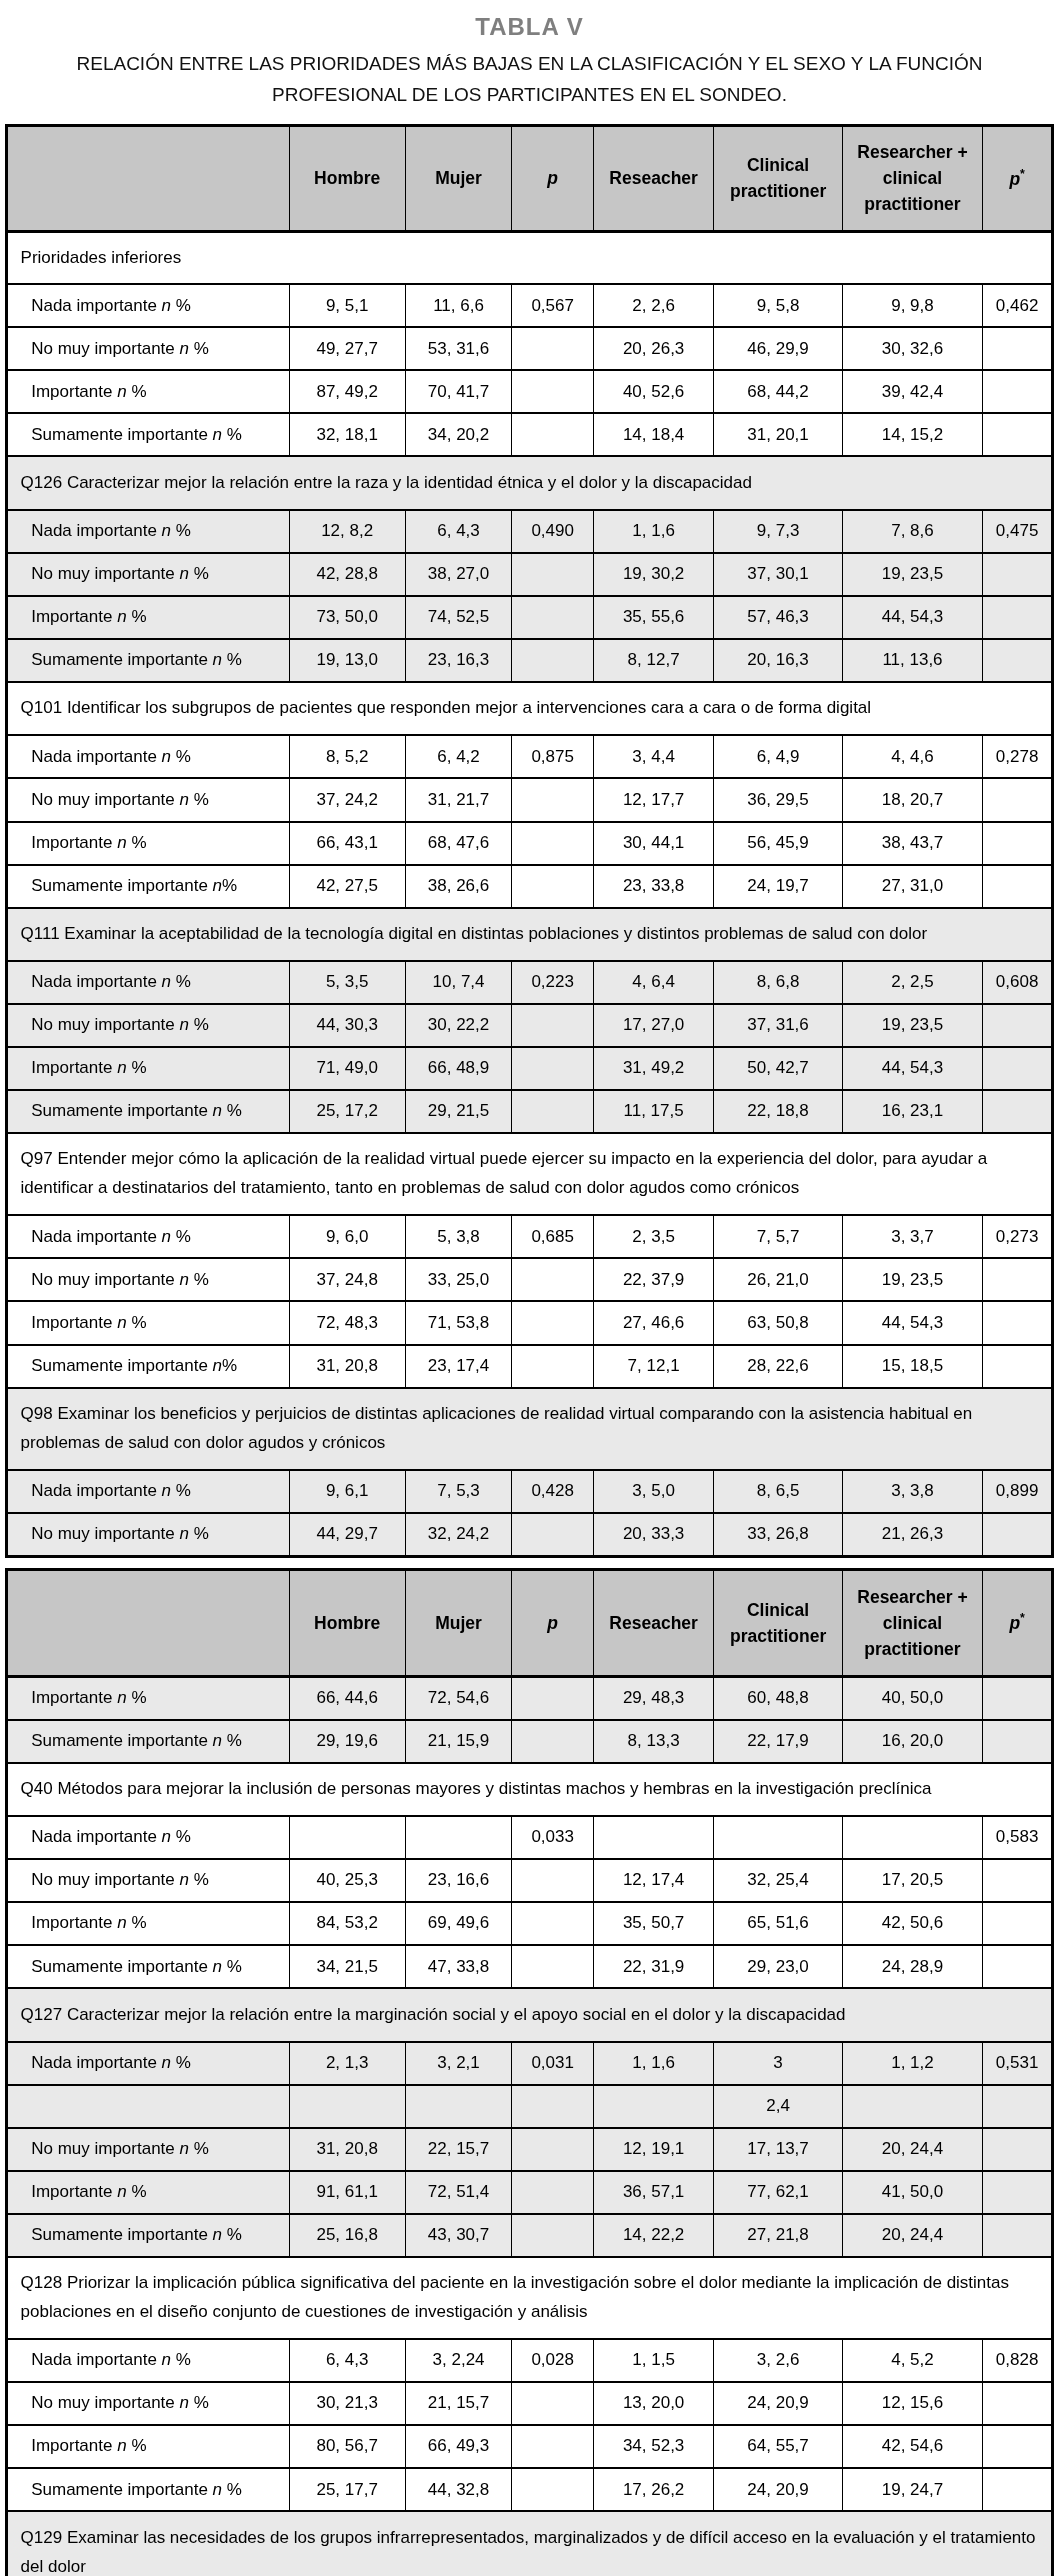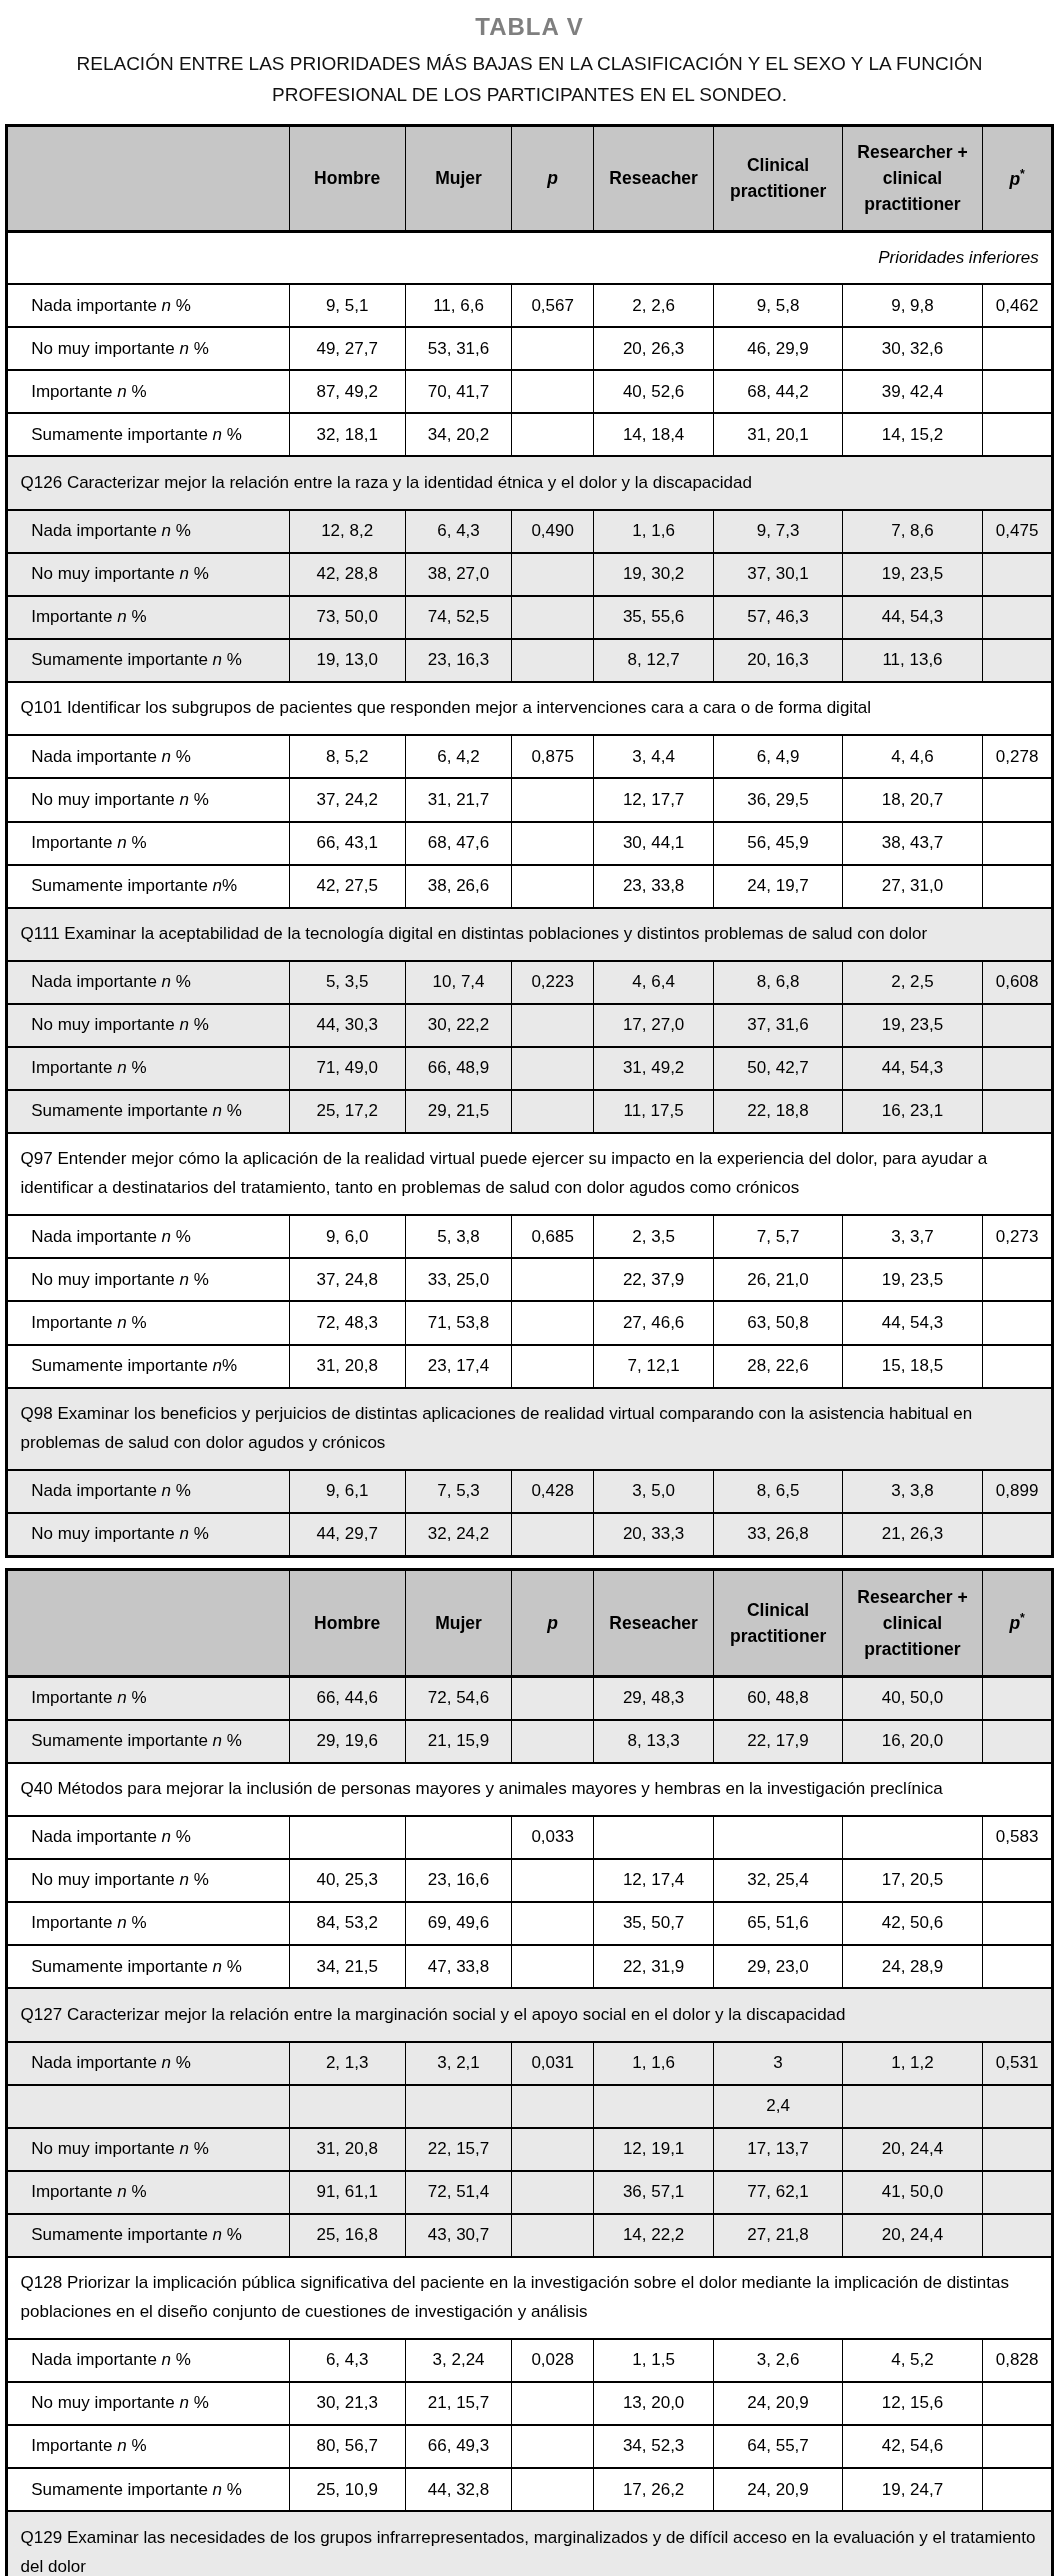--- a/index.html
+++ b/index.html
@@ -72,22 +72,21 @@
     text-align:left;
     padding-left:23px;
     padding-right:7.2px;
   }
   td.qcell{
     text-align:left;
     padding:11.3px 12.4px;
     line-height:1.7;
   }
   td.introcell{
-    text-align:right;
-    font-style:italic;
+    text-align:left;
     padding:12.4px 12.4px;
     line-height:1.5;
   }
   td.shaded{background:var(--band-bg);}
   i{font-style:italic;}
 </style>
 </head>
 <body>
 
 <div class="page">
@@ -395,21 +394,21 @@
           <td class="label shaded">Sumamente importante <i>n</i> %</td>
           <td class="shaded">29, 19,6</td>
           <td class="shaded">21, 15,9</td>
           <td class="shaded"></td>
           <td class="shaded">8, 13,3</td>
           <td class="shaded">22, 17,9</td>
           <td class="shaded">16, 20,0</td>
           <td class="shaded"></td>
         </tr>
         <tr>
-          <td colspan="8" class="qcell">Q40 Métodos para mejorar la inclusión de personas mayores y animales mayores y hembras en la investigación preclínica</td>
+          <td colspan="8" class="qcell">Q40 Métodos para mejorar la inclusión de personas mayores y distintas machos y hembras en la investigación preclínica</td>
         </tr>
         <tr>
           <td class="label">Nada importante <i>n</i> %</td>
           <td class=""></td>
           <td class=""></td>
           <td class="">0,033</td>
           <td class=""></td>
           <td class=""></td>
           <td class=""></td>
           <td class="">0,583</td>
@@ -525,21 +524,21 @@
           <td class="">80, 56,7</td>
           <td class="">66, 49,3</td>
           <td class=""></td>
           <td class="">34, 52,3</td>
           <td class="">64, 55,7</td>
           <td class="">42, 54,6</td>
           <td class=""></td>
         </tr>
         <tr>
           <td class="label">Sumamente importante <i>n</i> %</td>
-          <td class="">25, 10,9</td>
+          <td class="">25, 17,7</td>
           <td class="">44, 32,8</td>
           <td class=""></td>
           <td class="">17, 26,2</td>
           <td class="">24, 20,9</td>
           <td class="">19, 24,7</td>
           <td class=""></td>
         </tr>
         <tr>
           <td colspan="8" class="qcell shaded">Q129 Examinar las necesidades de los grupos infrarrepresentados, marginalizados y de difícil acceso en la evaluación y el tratamiento del dolor</td>
         </tr>

